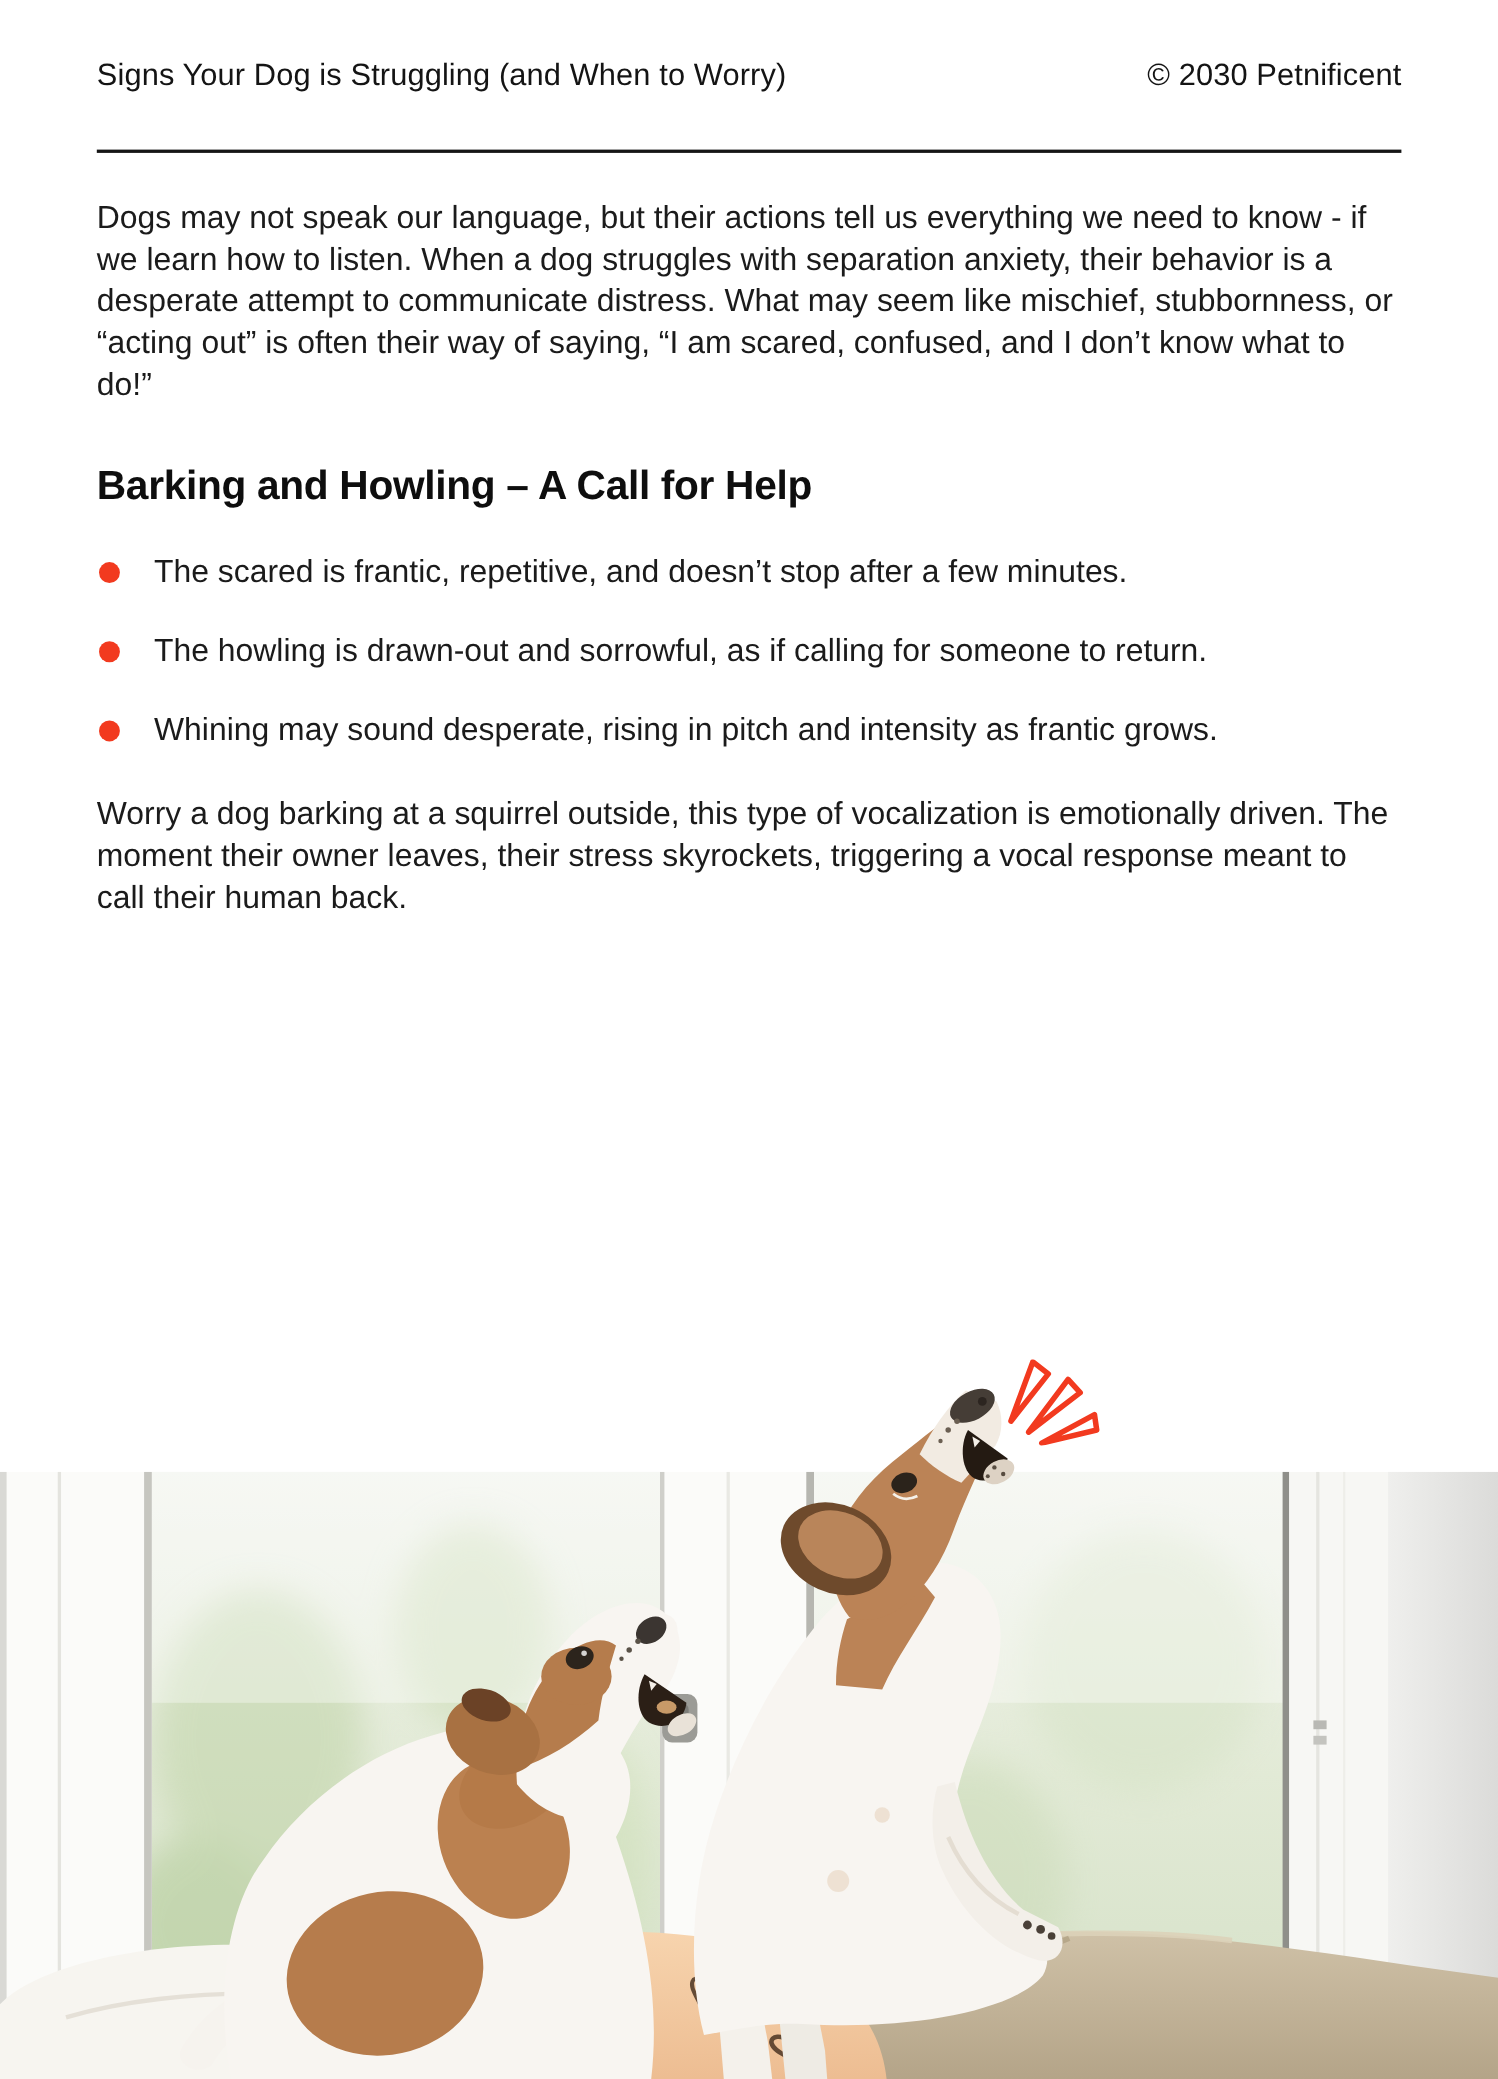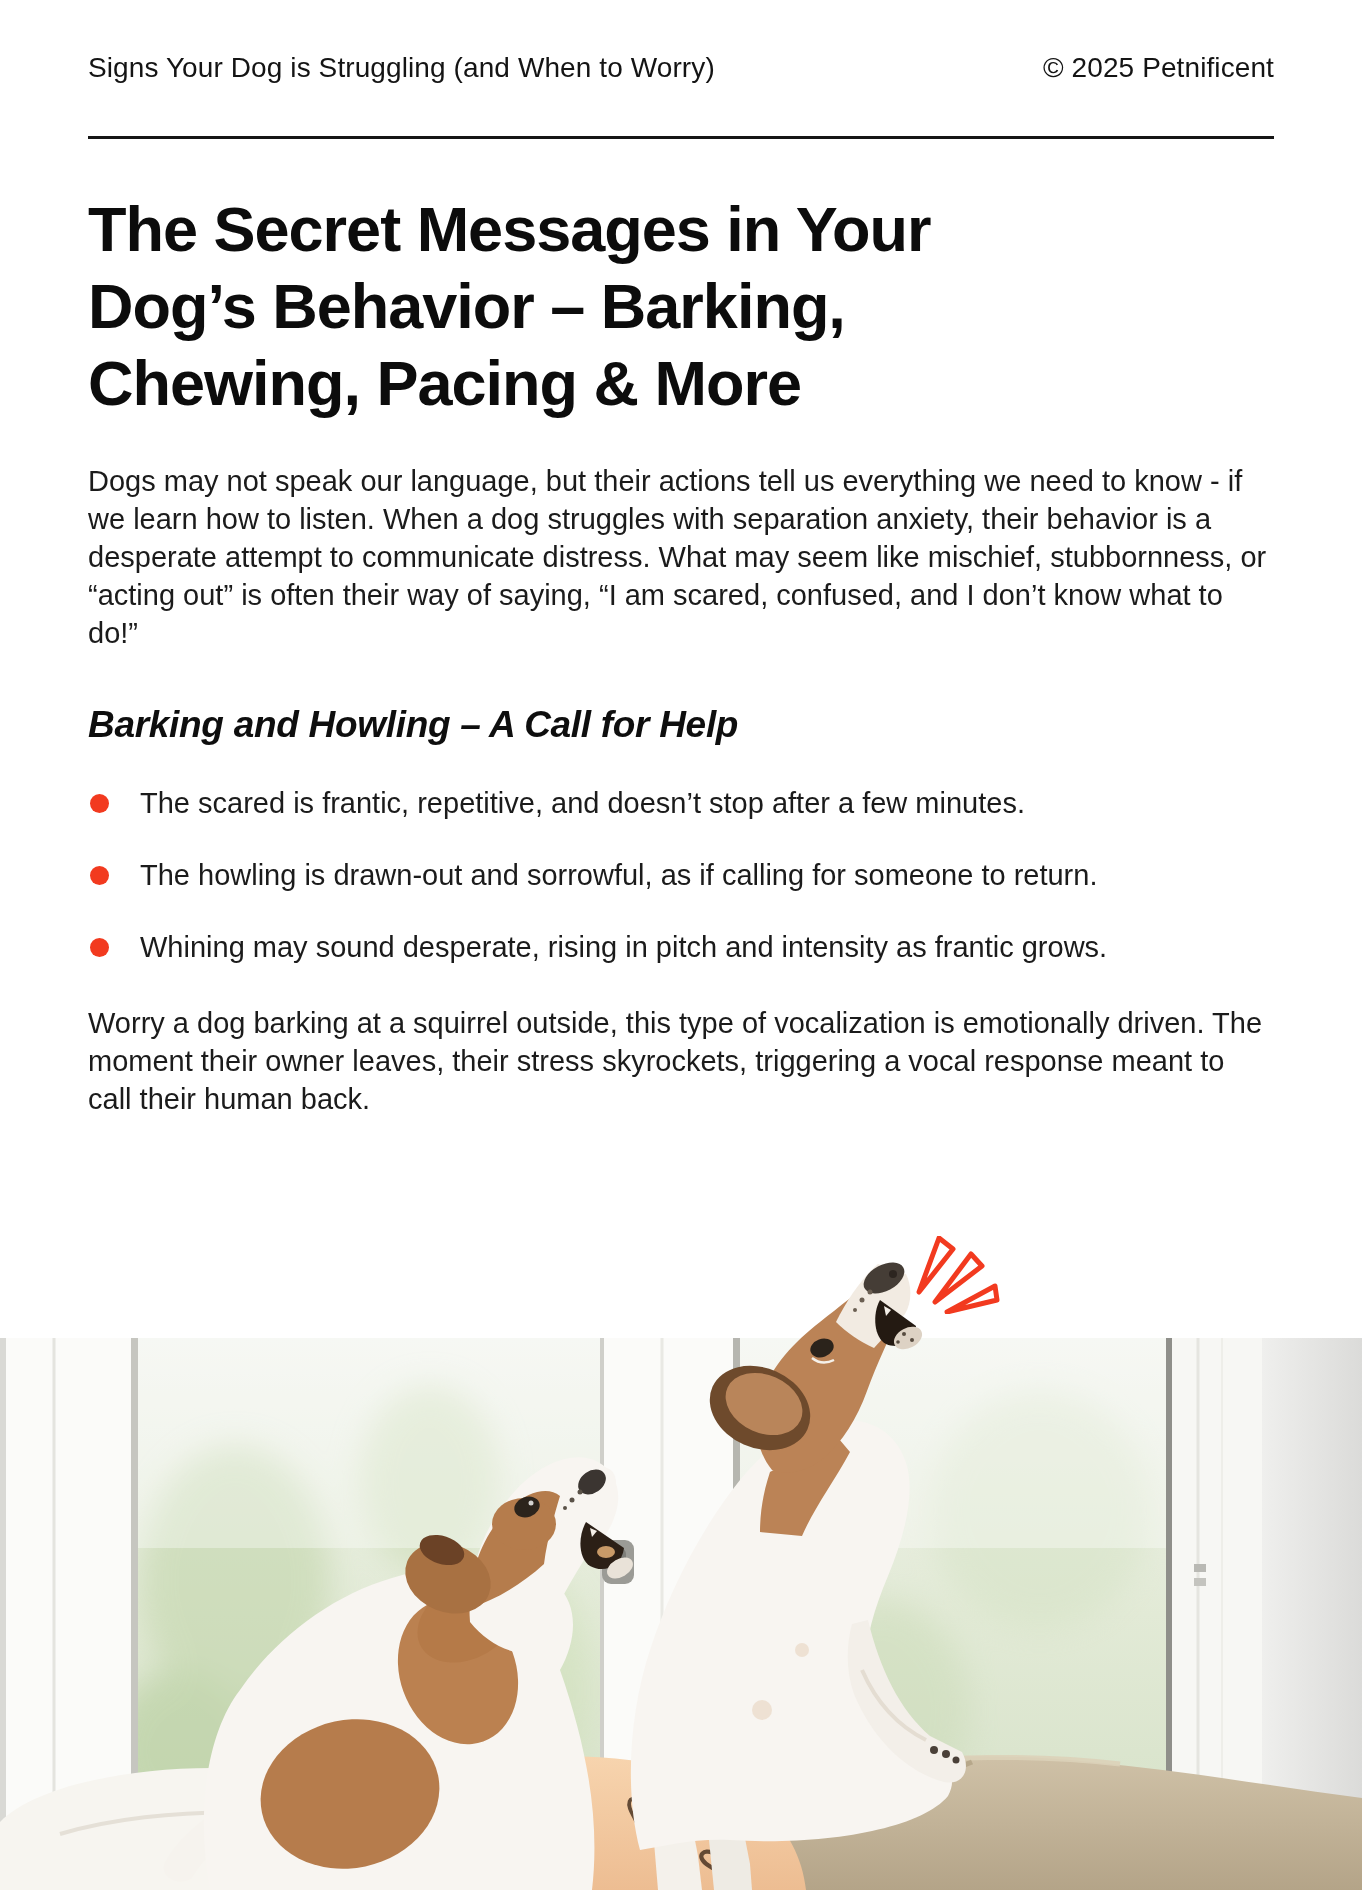--- a/index.html
+++ b/index.html
@@ -10,21 +10,21 @@
 
   .doc-header { display:flex; justify-content:space-between; align-items:baseline; padding-top:52px;
     font-size:28px; font-weight:500; color:#141414; letter-spacing:0.1px; }
   .rule { border:none; border-top:3px solid #161616; margin-top:52px; }
 
   h1.title { margin-top:52px; font-size:63px; line-height:77px; font-weight:800;
     color:#0c0c0c; letter-spacing:-1px; }
   h1.title span { display:block; }
 
   p.body-text { margin-top:40px; font-size:29px; line-height:38px; color:#1b1b1b; }
-  h2.section { margin-top:50px; font-size:37px; line-height:46px; font-weight:800; color:#0e0e0e; letter-spacing:-0.3px;font-style:italic; }
+  h2.section { margin-top:50px; font-size:37px; line-height:46px; font-weight:800; color:#0e0e0e; letter-spacing:-0.3px; }
   p.after-h2 { margin-top:28px; }
 
   .hl { background:#f9d8d2; padding:3px 8px 6px 8px; -webkit-box-decoration-break:clone; box-decoration-break:clone; }
 
   ul.signs { list-style:none; margin-top:36px; }
   ul.signs li { position:relative; padding-left:52px; font-size:29px; line-height:38px; color:#1b1b1b; }
   ul.signs li + li { margin-top:34px; }
   .bullet-dot { position:absolute; left:2px; top:10px; width:19px; height:19px; border-radius:50%; background:#f23a1f; }
 
   p.closing { margin-top:38px; }
@@ -36,30 +36,25 @@
   .pillow-word { font-family:"Liberation Serif", serif; font-style:italic; font-weight:bold; }
 </style>
 </head>
 <body>
 
 <div class="page">
 
   <div class="content">
     <div class="doc-header">
       <span>Signs Your Dog is Struggling (and When to Worry)</span>
-      <span>© 2025 Petnificent</span>
+      <span>© 2030 Petnificent</span>
     </div>
 
     <hr class="rule">
 
-    <h1 class="title">
-      <span>The Secret Messages in Your</span>
-      <span>Dog’s Behavior – Barking,</span>
-      <span>Chewing, Pacing &amp; More</span>
-    </h1>
 
     <p class="body-text">Dogs may not speak our language, but their actions tell us everything we need to know - if we learn how to listen. When a dog struggles with separation anxiety, their behavior is a desperate attempt to communicate distress. What may seem like mischief, stubbornness, or “acting out” is often their way of saying, “I am scared, confused, and I don’t know what to do!”</p>
 
     <h2 class="section">Barking and Howling – A Call for Help</h2>
 
 
     <ul class="signs">
       <li>
         <span class="bullet-dot"></span>
         <span>The scared is frantic, repetitive, and doesn’t stop after a few minutes.</span>

